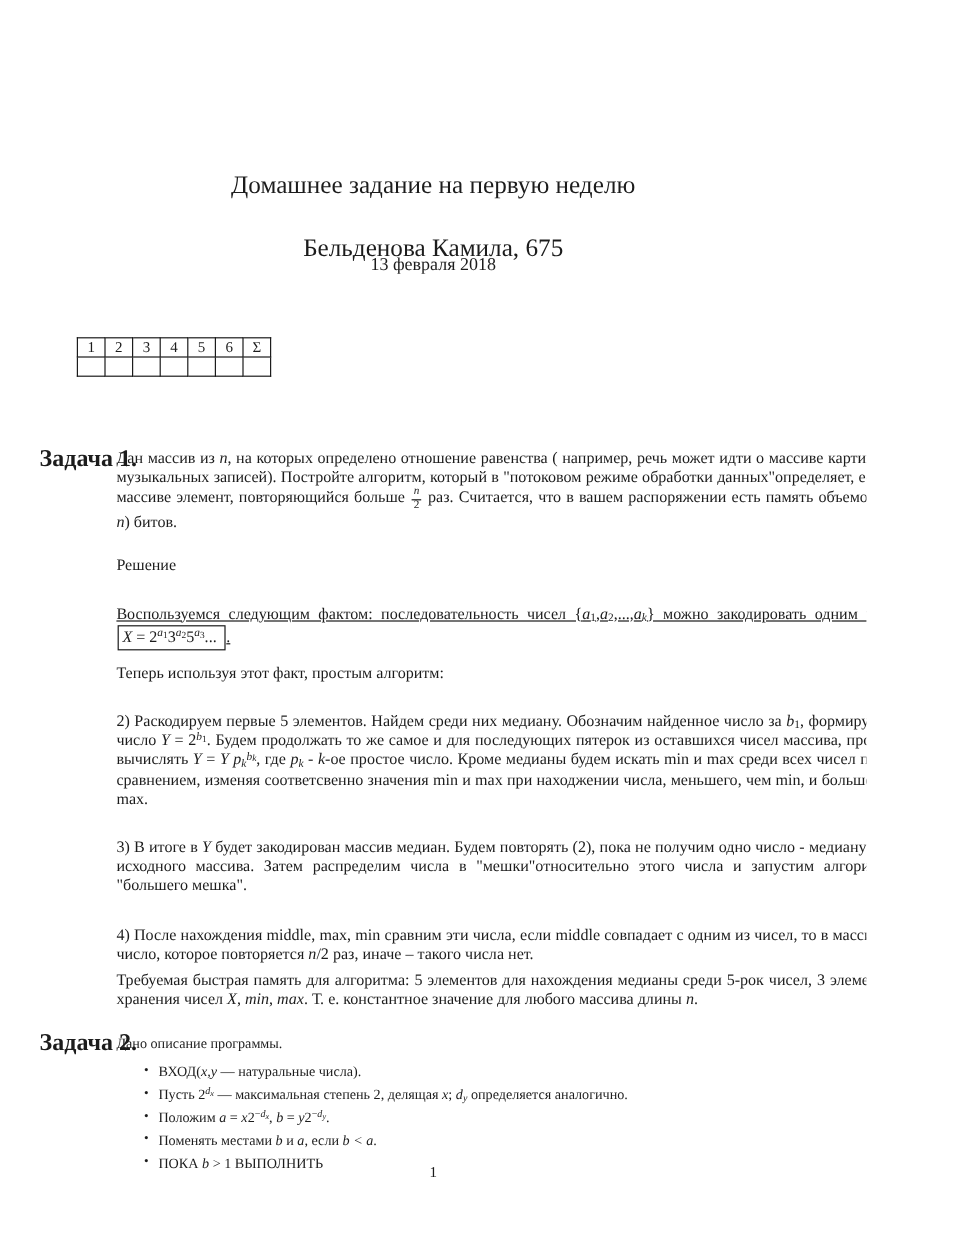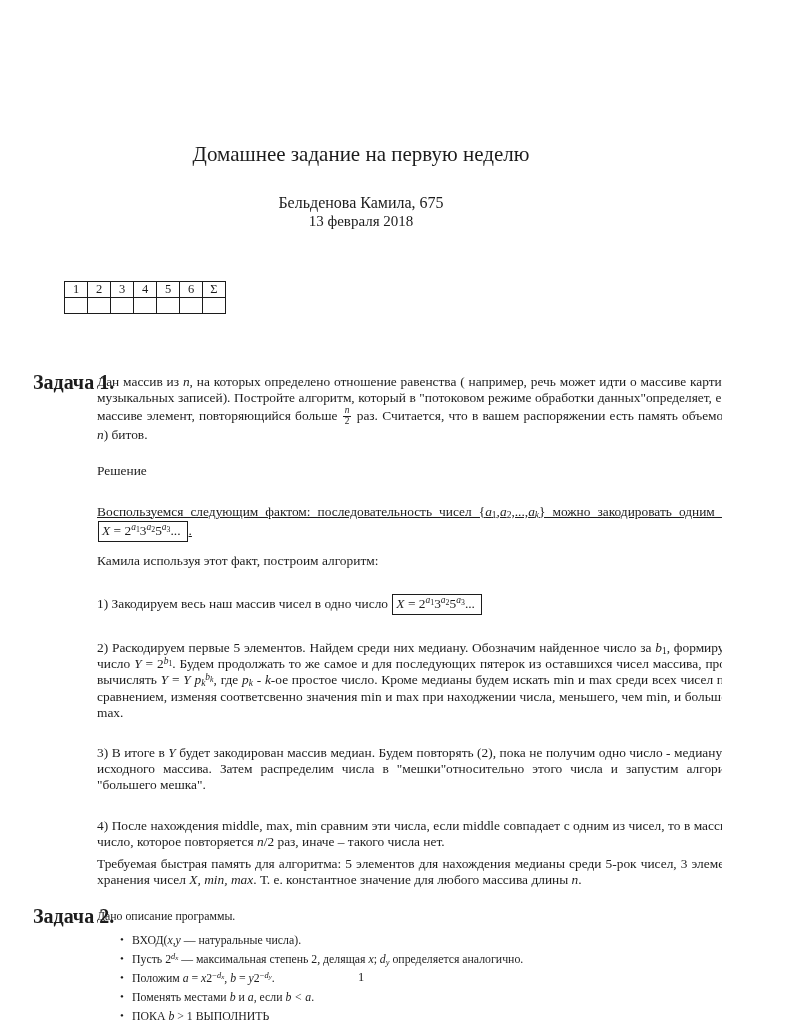--- a/index.html
+++ b/index.html
@@ -1,20 +1,20 @@
 <!DOCTYPE html>
 <html><head>
 <meta charset="utf-8">
 <style>
   html,body{margin:0;padding:0;background:#ffffff;}
   .page{position:relative;width:722px;height:1028px;background:#ffffff;color:#1c1c1c;
         font-family:"Liberation Serif","DejaVu Serif",serif;overflow:hidden;}
   .centerline{position:absolute;left:0;width:100%;text-align:center;}
   .title{top:142px;font-size:21px;}
-  .author{top:194px;font-size:16px;}
+  .author{top:194px;font-size:21px;}
   .date{top:213px;font-size:15px;}
   .grade{position:absolute;left:64px;top:281px;border-collapse:collapse;}
   .grade td{border:1px solid #1c1c1c;width:22px;height:15px;padding:0;text-align:center;
             font-size:12.5px;line-height:15px;}
   .content{position:absolute;left:97px;top:350px;width:670px;font-size:13.4px;line-height:16.2px;}
   .jpara{text-align:justify;margin-top:24px;}
   .prob{position:relative;}
   .prob-label{position:absolute;left:-64px;top:0;font-weight:700;font-size:20px;white-space:nowrap;}
   .sol-head{margin-top:20px;}
   .fact-block{margin-top:11px;text-decoration:underline;}
@@ -74,22 +74,21 @@
       <div class="jpara">Дан массив из <span class="rt-i">n</span>, на которых определено отношение равенства ( например, речь может идти о массиве картинок или музыкальных записей). Постройте алгоритм, который в "потоковом режиме обработки данных"определяет, есть ли в массиве элемент, повторяющийся больше <span class="rt-frac"><span class="fr-n"><span class="rt-i">n</span></span><span class="fr-d">2</span></span> раз. Считается, что в вашем распоряжении есть память объемом <span class="rt-i">O</span>(<span class="rt-i">log n</span>) битов.</div>
     </div>
 
     <div class="sol-head">Решение</div>
 
     <div class="fact-block">
       <div class="jpara">Воспользуемся следующим фактом: последовательность чисел {<span class="rt-i">a</span><span class="rt-sub">1</span>,<span class="rt-i">a</span><span class="rt-sub">2</span>,...,<span class="rt-i">a</span><span class="rt-sub"><span class="rt-i">k</span></span>} можно закодировать одним числом: <span class="rt-box"><span class="rt-i">X</span> = 2<span class="rt-sup"><span class="rt-i">a</span><span class="rt-sub">1</span></span>3<span class="rt-sup"><span class="rt-i">a</span><span class="rt-sub">2</span></span>5<span class="rt-sup"><span class="rt-i">a</span><span class="rt-sub">3</span></span>...</span>.</div>
     </div>
 
     <div class="alg">
-      <div>Камила используя этот факт, построим алгоритм:</div>
-      <div class="jpara">1) Закодируем весь наш массив чисел в одно число <span class="rt-box"><span class="rt-i">X</span> = 2<span class="rt-sup"><span class="rt-i">a</span><span class="rt-sub">1</span></span>3<span class="rt-sup"><span class="rt-i">a</span><span class="rt-sub">2</span></span>5<span class="rt-sup"><span class="rt-i">a</span><span class="rt-sub">3</span></span>...</span></div>
+      <div>Теперь используя этот факт, простым алгоритм:</div>
       <div class="jpara">2) Раскодируем первые 5 элементов. Найдем среди них медиану. Обозначим найденное число за <span class="rt-i">b</span><span class="rt-sub">1</span>, формируя новое число <span class="rt-i">Y</span> = 2<span class="rt-sup"><span class="rt-i">b</span><span class="rt-sub">1</span></span>. Будем продолжать то же самое и для последующих пятерок из оставшихся чисел массива, продолжая вычислять <span class="rt-i">Y</span> = <span class="rt-i">Y p</span><span class="rt-sub"><span class="rt-i">k</span></span><span class="rt-sup"><span class="rt-i">b</span><span class="rt-sub"><span class="rt-i">k</span></span></span>, где <span class="rt-i">p</span><span class="rt-sub"><span class="rt-i">k</span></span> - <span class="rt-i">k</span>-ое простое число. Кроме медианы будем искать min и max среди всех чисел простым сравнением, изменяя соответсвенно значения min и max при находжении числа, меньшего, чем min, и большего, чем max.</div>
       <div class="jpara">3) В итоге в <span class="rt-i">Y</span> будет закодирован массив медиан. Будем повторять (2), пока не получим одно число - медиану медиан исходного массива. Затем распределим числа в "мешки"относительно этого числа и запустим алгоритм для "большего мешка".</div>
       <div class="jpara">4) После нахождения middle, max, min сравним эти числа, если middle совпадает с одним из чисел, то в массиве есть число, которое повторяется <span class="rt-i">n</span>/2 раз, иначе – такого числа нет.</div>
     </div>
 
     <div class="memory jpara">Требуемая быстрая память для алгоритма: 5 элементов для нахождения медианы среди 5-рок чисел, 3 элемента для хранения чисел <span class="rt-i">X, min, max</span>. Т. е. константное значение для любого массива длины <span class="rt-i">n</span>.</div>
 
     <div class="prob prob2">
       <span class="prob-label">Задача 2.</span>
       <div class="p2-intro">Дано описание программы.</div>

